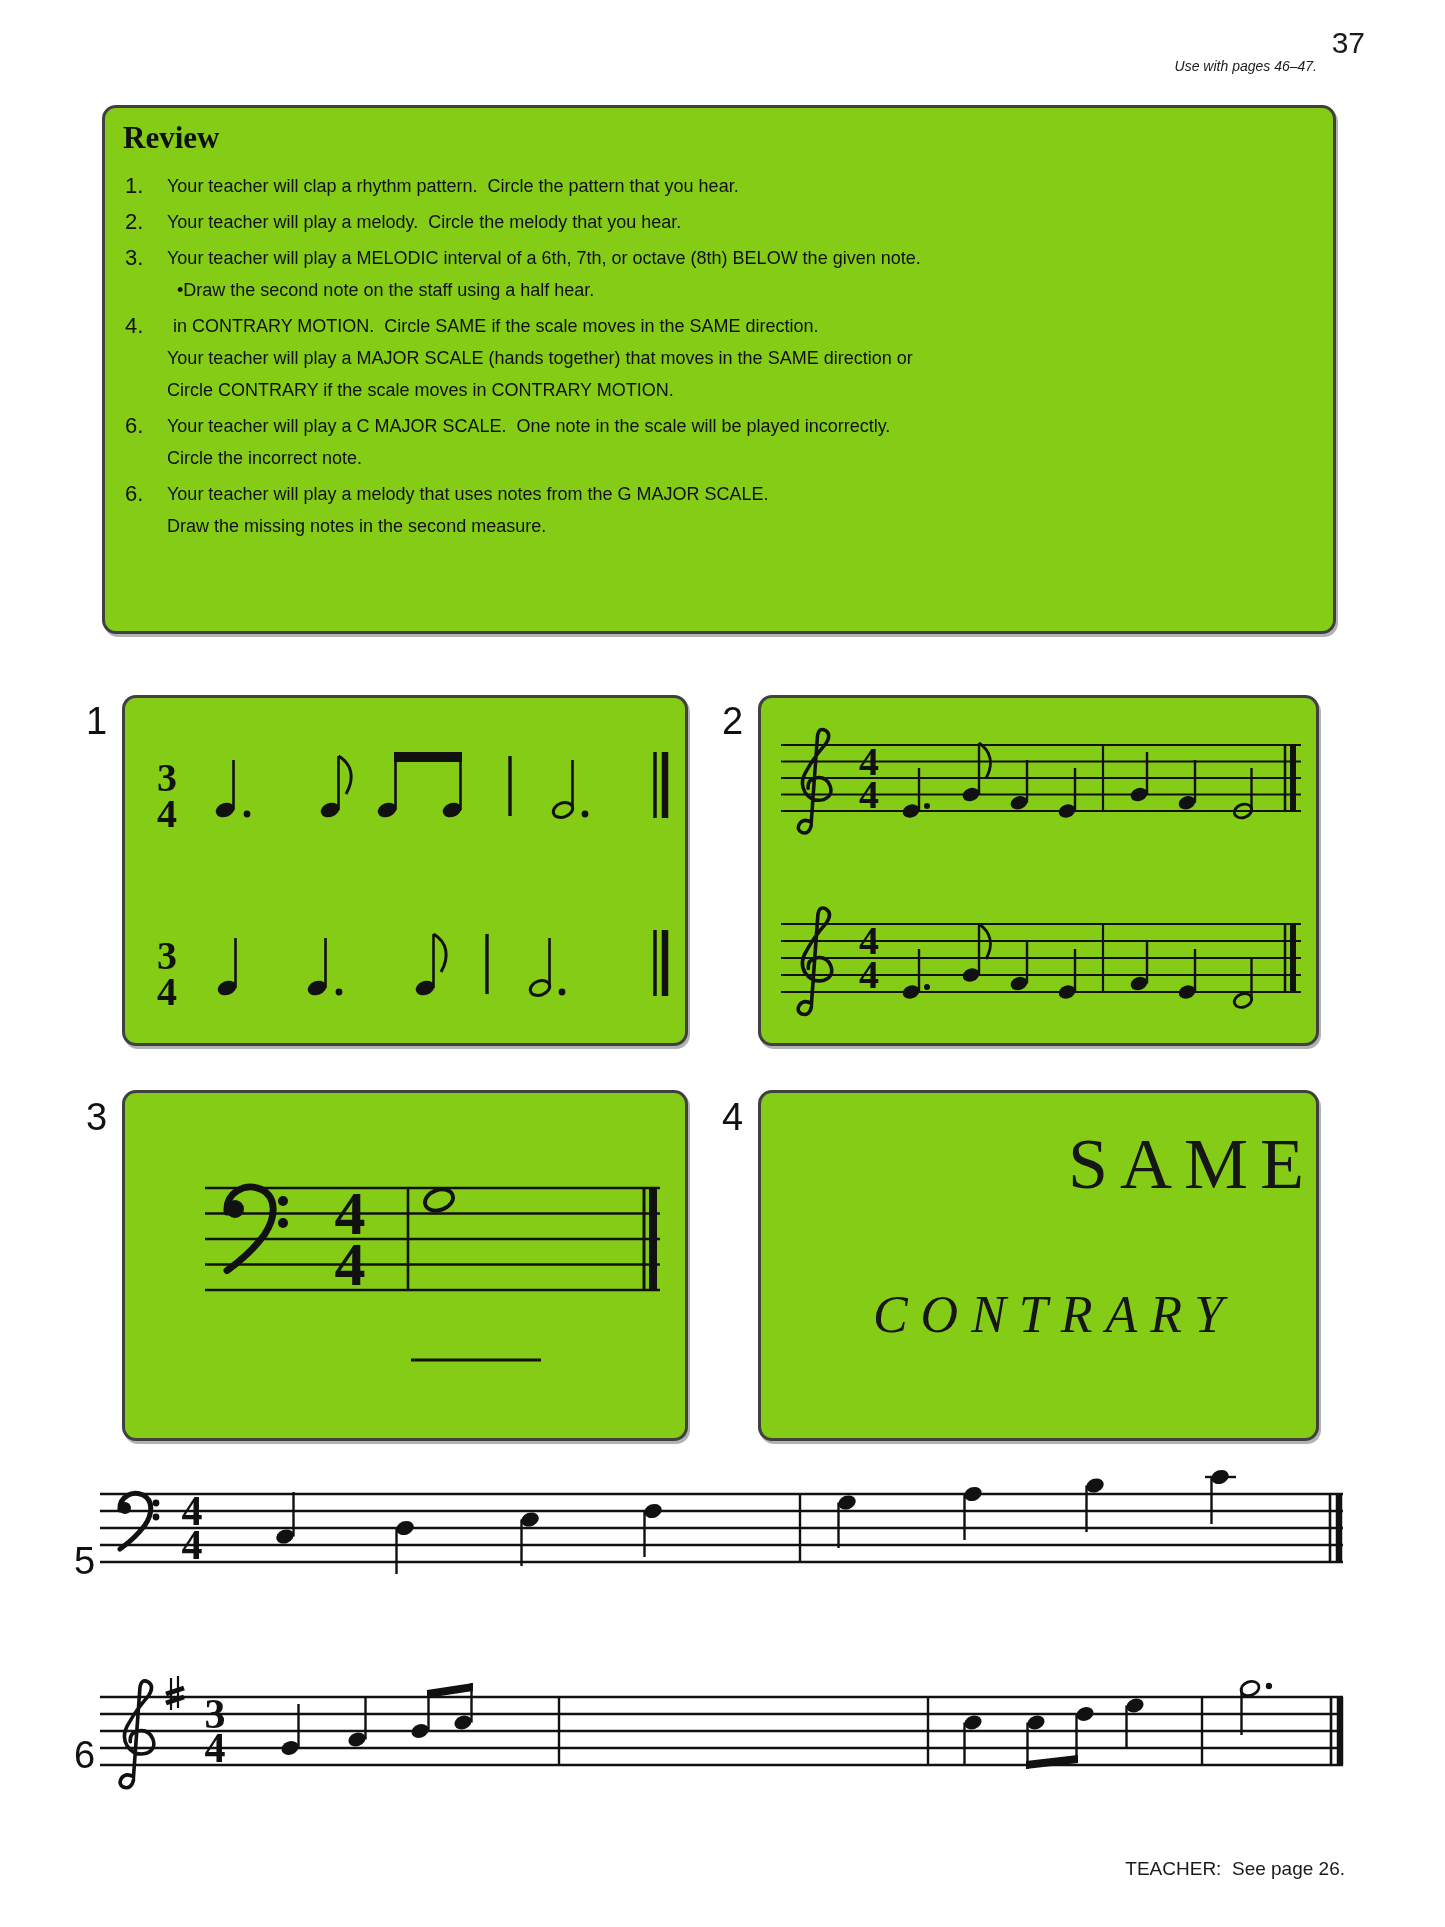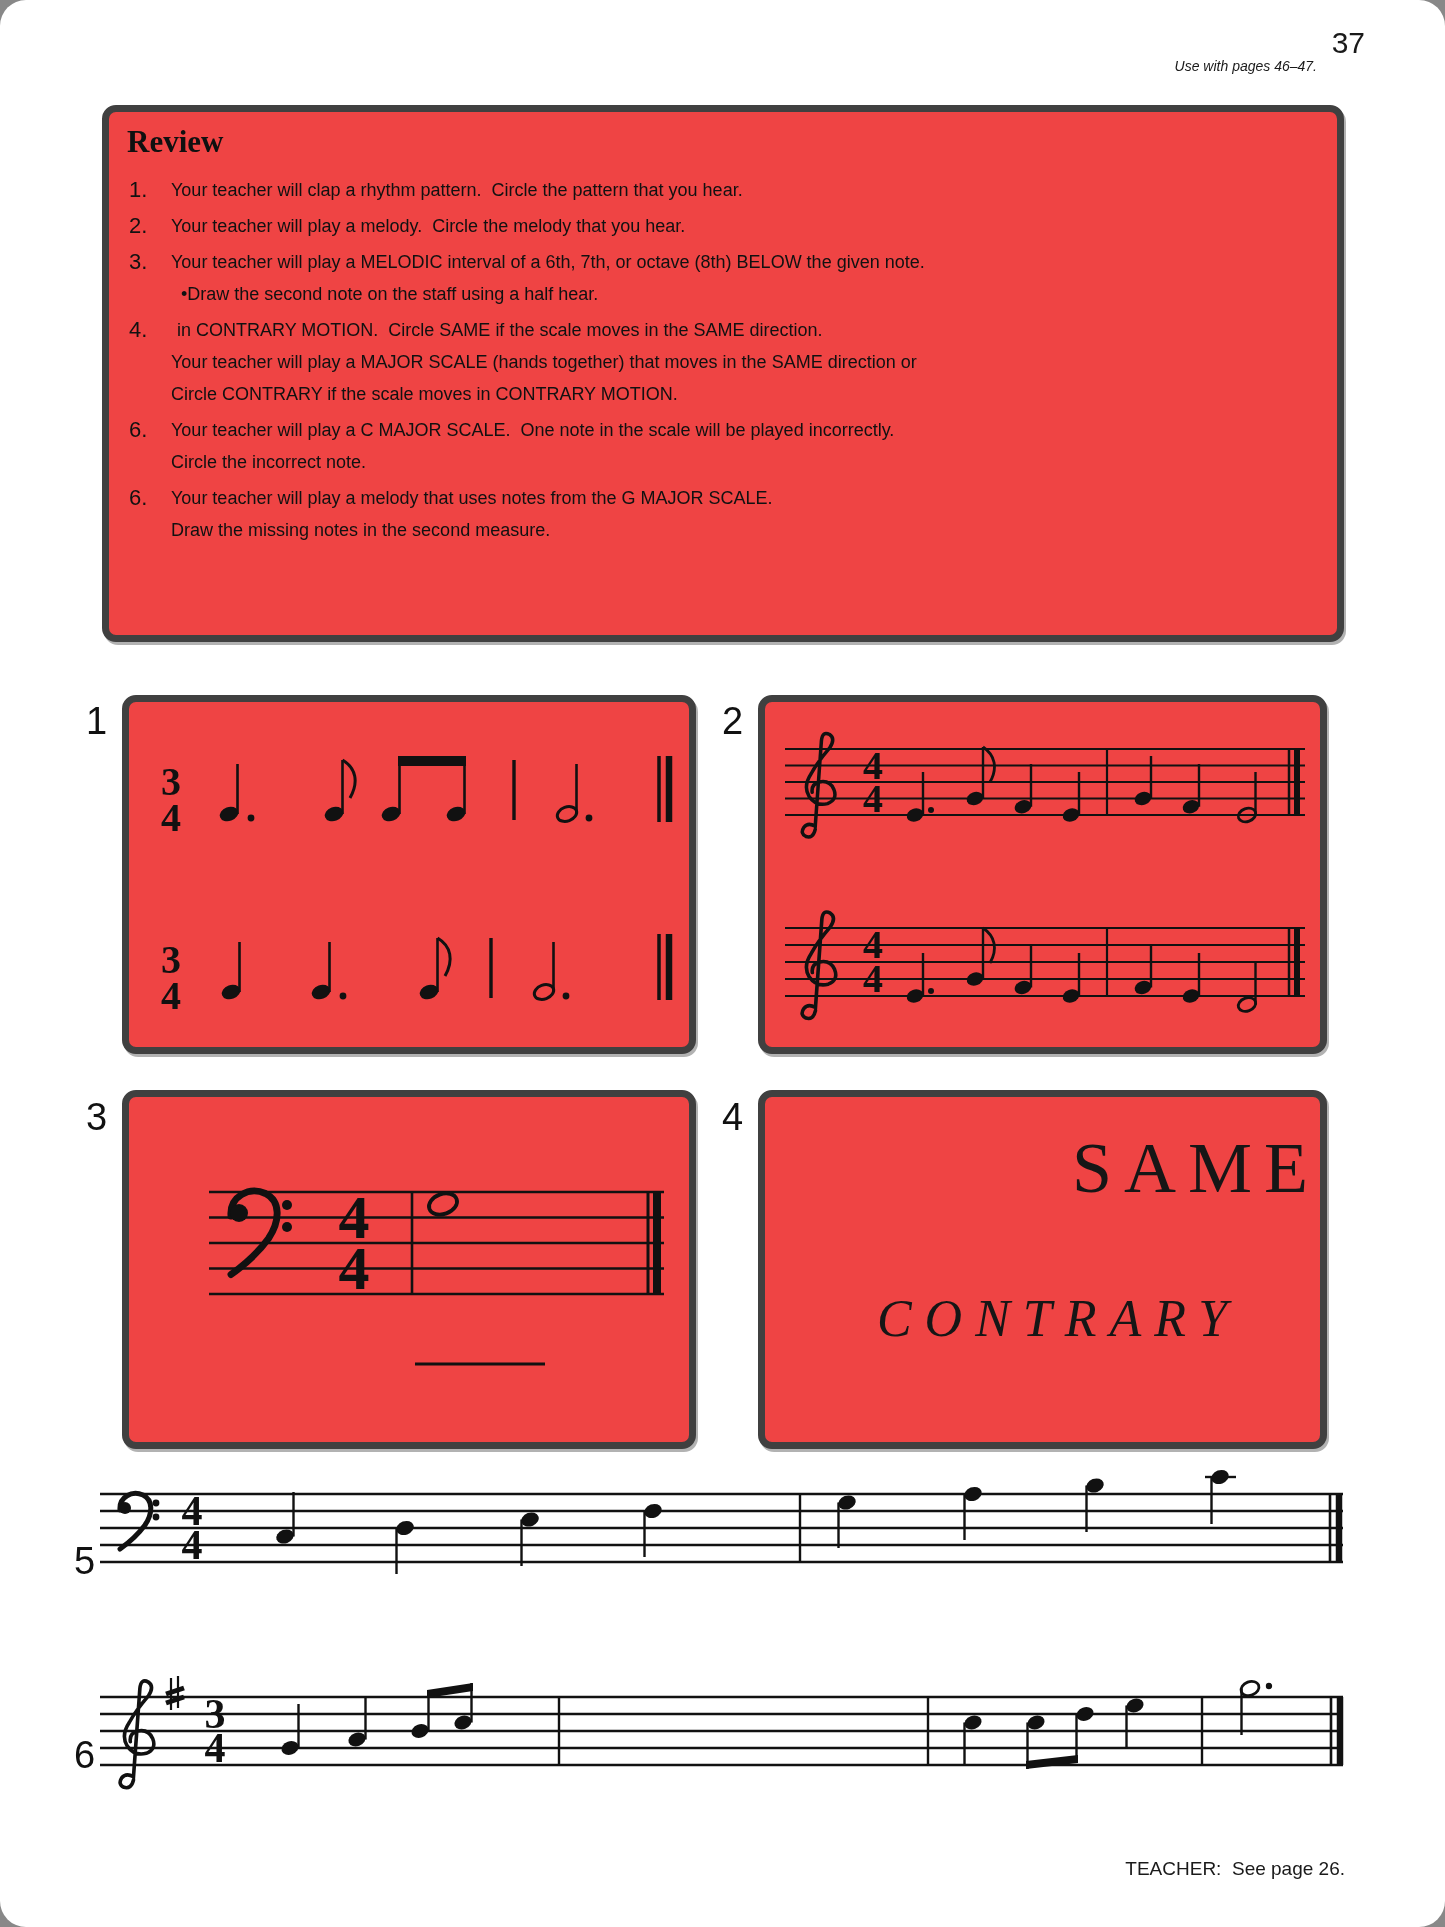--- a/index.html
+++ b/index.html
@@ -1,27 +1,26 @@
 <!DOCTYPE html>
 <html><head>
 <meta charset="utf-8">
 <style>
   html,body{margin:0;padding:0;background:#888;}
   .page{
     position:relative;width:1445px;height:1927px;margin:0 auto;
     background:#ffffff;font-family:"Liberation Sans",sans-serif;color:#111;
     overflow:hidden;
-    border-radius:26px;
   }
   .pgnum{position:absolute;top:26px;right:80px;font-size:30px;color:#1a1a1a;}
   .annot{position:absolute;top:58px;right:128px;font-size:14px;font-style:italic;color:#1a1a1a;white-space:pre-wrap;}
   .footer{position:absolute;top:1858px;right:100px;font-size:19px;color:#1a1a1a;white-space:pre-wrap;}
 
   .gbox{
-    position:absolute;background:#ef4444;border:7px solid #404040;border-radius:14px;
+    position:absolute;background:#84cc16;border:3px solid #404040;border-radius:14px;
     box-shadow:2px 3px 0 rgba(0,0,0,0.30);
   }
   .lbl{position:absolute;font-size:38px;color:#111;}
 
   
   .rv-title{position:absolute;left:18px;top:12px;font-family:"Liberation Serif",serif;font-weight:bold;font-size:31px;color:#101010;}
   .rv-items{position:absolute;left:20px;top:62px;right:18px;}
   .rv-item{display:grid;grid-template-columns:42px 1fr;margin-bottom:4px;}
   .rv-num{font-size:22px;line-height:32px;}
   .rv-lines{min-width:0;}

